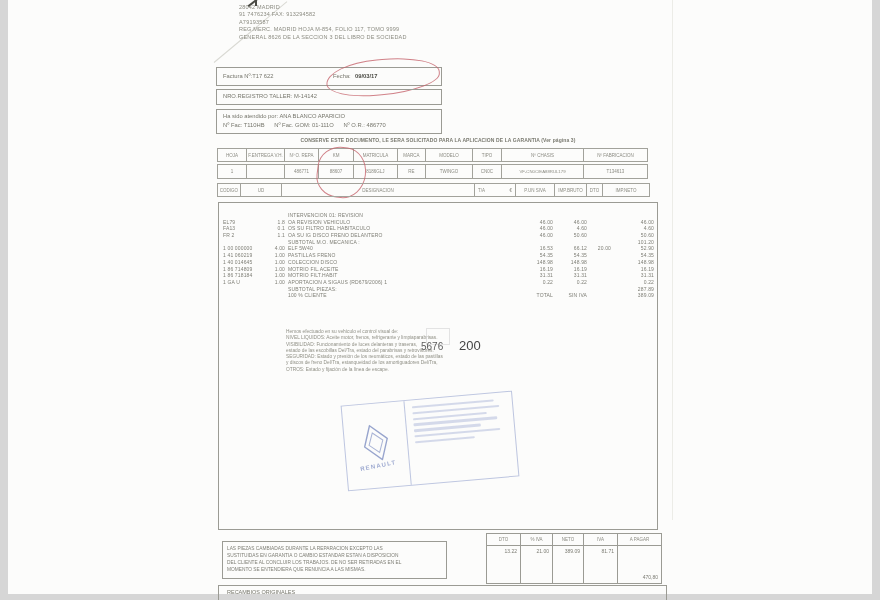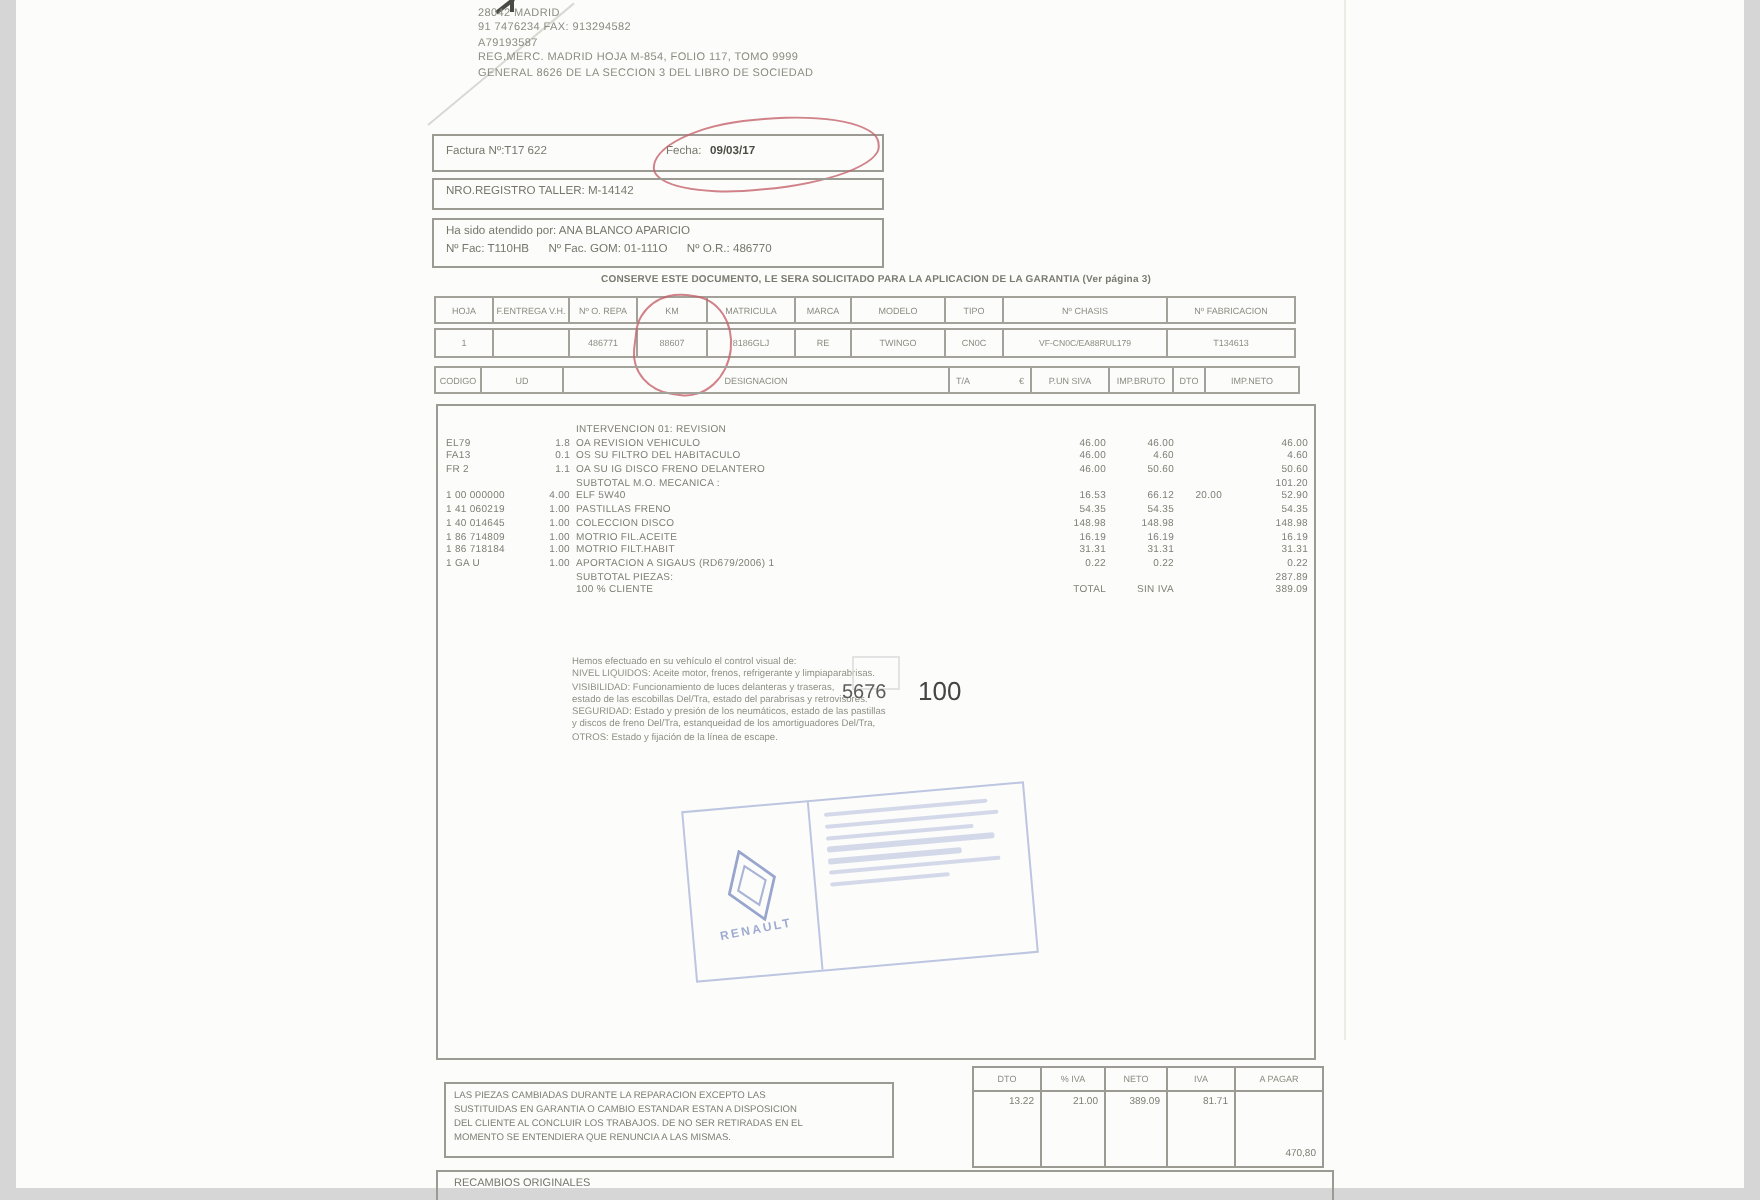--- a/index.html
+++ b/index.html
@@ -252,21 +252,21 @@
       <div>VISIBILIDAD: Funcionamiento de luces delanteras y traseras,</div>
       <div>estado de las escobillas Del/Tra, estado del parabrisas y retrovisores.</div>
       <div>SEGURIDAD: Estado y presión de los neumáticos, estado de las pastillas</div>
       <div>y discos de freno Del/Tra, estanqueidad de los amortiguadores Del/Tra,</div>
       <div>OTROS: Estado y fijación de la línea de escape.</div>
     </div>
   </div>
 
   <div class="broken-frame"></div>
   <div class="overlay-num-small">5676</div>
-  <div class="overlay-num-large">100</div>
+  <div class="overlay-num-large">200</div>
 
   <div class="stamp">
     <div class="stamp-left">
       <svg width="26" height="38" viewBox="0 0 30 44" style="transform:rotate(-16deg);">
         <polygon points="15,1 29,22 15,43 1,22" fill="none" stroke="rgba(95,115,180,0.85)" stroke-width="1.6"></polygon>
         <polygon points="15,10 23.5,22 15,34 6.5,22" fill="none" stroke="rgba(95,115,180,0.7)" stroke-width="1.2"></polygon>
       </svg>
       <div class="stamp-brand">RENAULT</div>
     </div>
     <div class="stamp-right">

